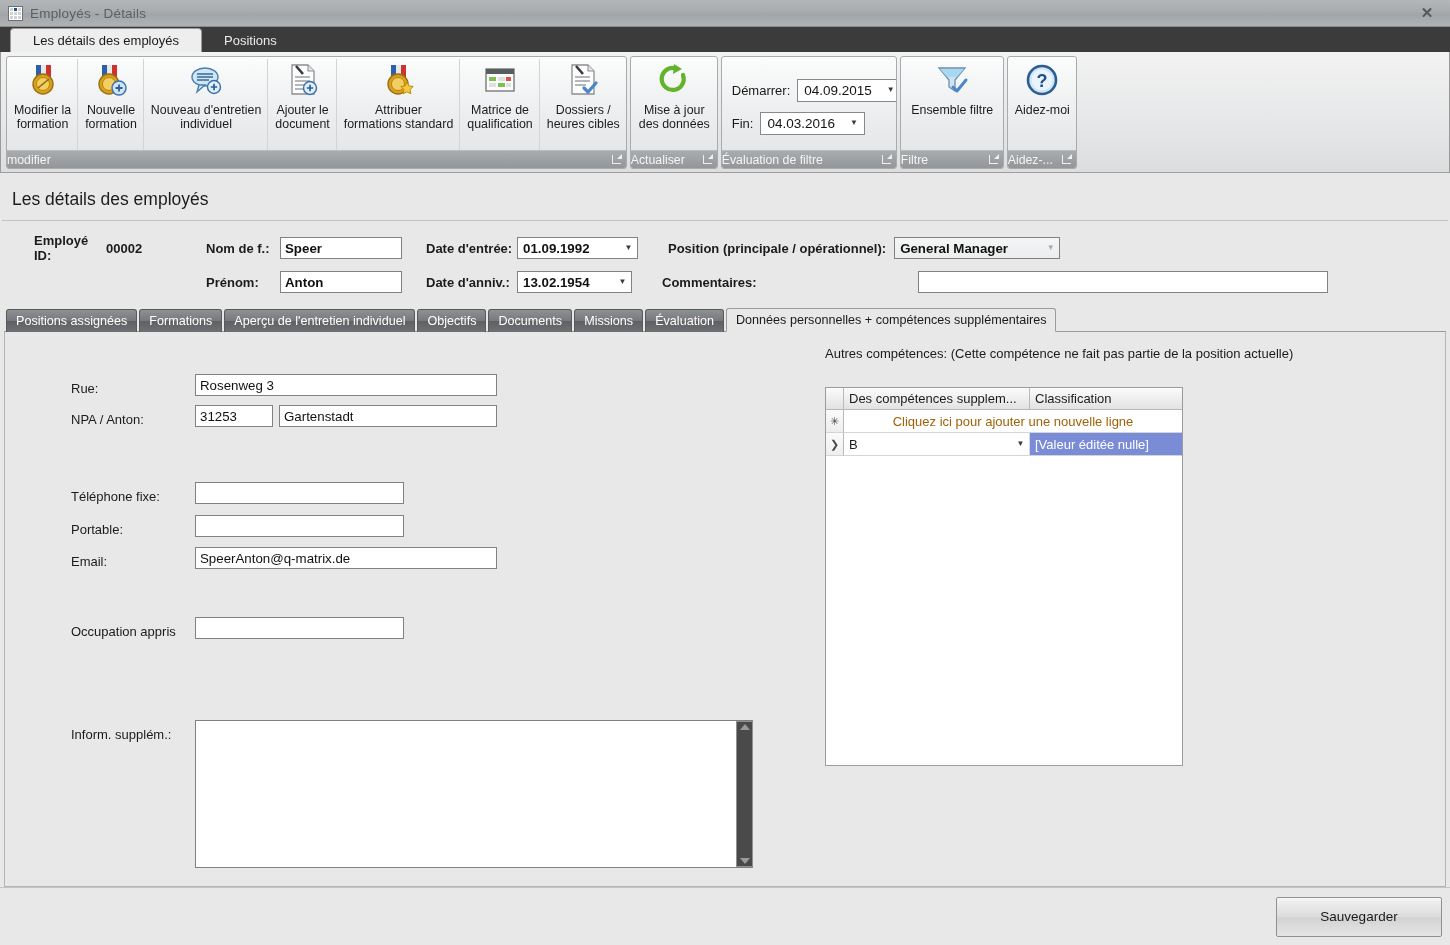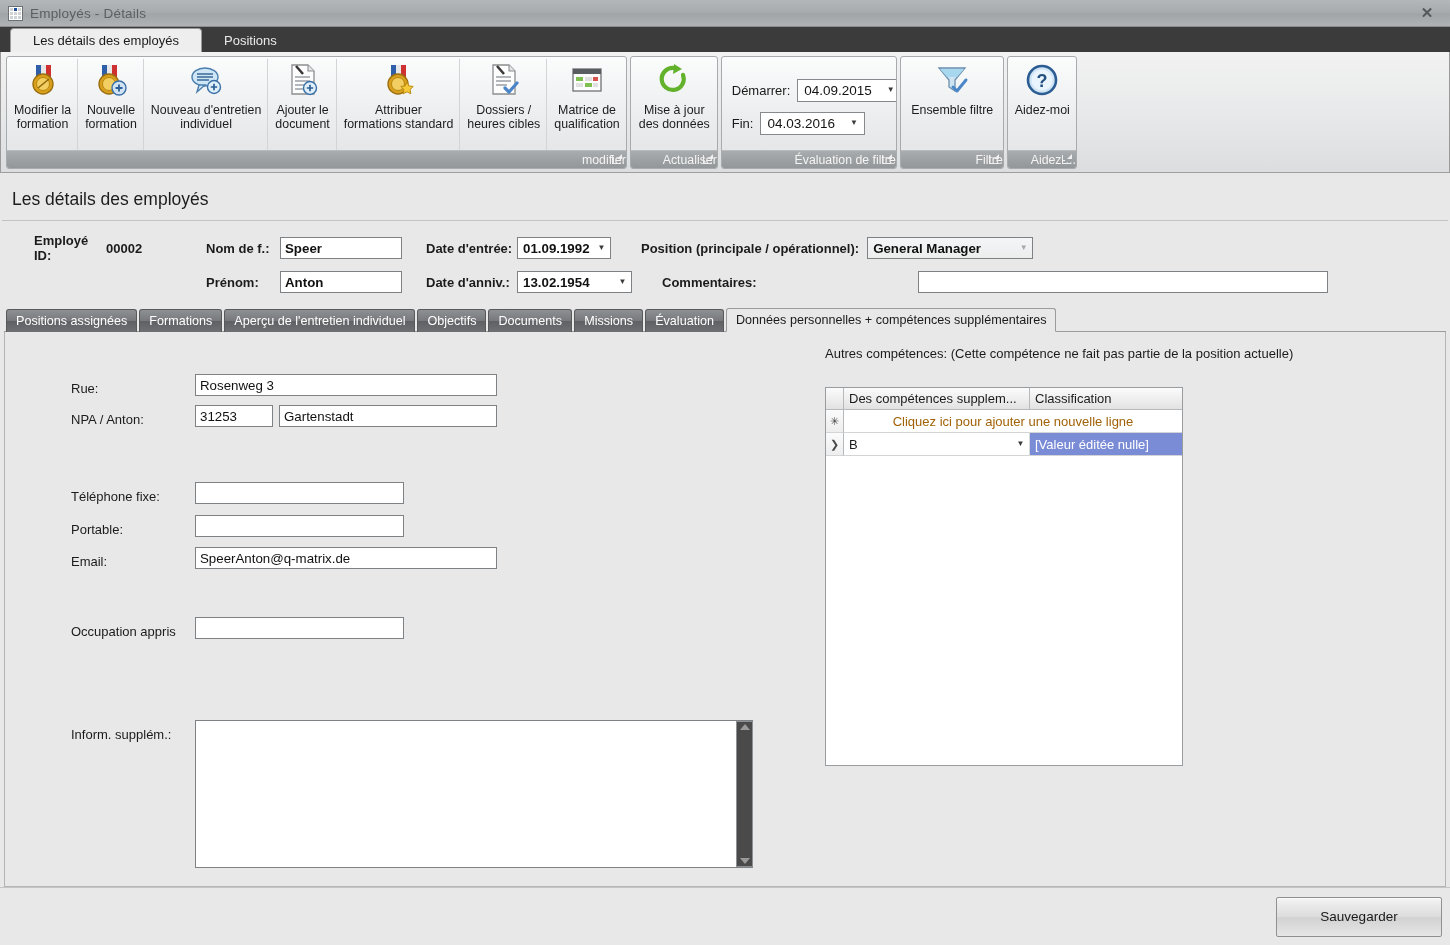--- a/index.html
+++ b/index.html
@@ -132,21 +132,21 @@
     line-height: 14px;
     color: #1c1c1c;
     white-space: pre-line;
   }
   .rgroup-title {
     height: 18px;
     background: linear-gradient(to bottom, #a9acae 0%, #9ea1a3 50%, #949799 100%);
     border-top: 1px solid #b9bcbe;
     color: #f4f4f4;
     font-size: 12.3px;
-    display: flex; align-items: center; justify-content: flex-end;
+    display: flex; align-items: center; justify-content: flex-start;
     position: relative;
   }
   .dlg-launcher {
     position: absolute; right: 4px; top: 3px;
     width: 11px; height: 11px;
     color: #e8e8e8; font-size: 9px;
     line-height: 11px; text-align: center;
   }
   .dlg-launcher:after {
     content: "";
@@ -504,48 +504,48 @@
             </svg>
           </div>
           <div class="lbl">Attribuer
 formations standard</div>
         </div>
 
 
         <div class="rbtn">
           <div class="ico">
             <svg viewBox="0 0 34 34">
-              <path d="M6 2 H22 L28 8 V31 H6 Z" fill="#fdfdfd" stroke="#8a8d8f" stroke-width="1.3"></path>
-              <path d="M22 2 V8 H28" fill="#e4e4e4" stroke="#8a8d8f" stroke-width="1.1"></path>
-              <path d="M9 14 H24 M9 18 H24 M9 22 H20" stroke="#9aa0a6" stroke-width="1.3"></path>
-              <path d="M10 3 L17 11" stroke="#3a3a3a" stroke-width="2.5"></path>
-              <path d="M18 25 l4 4 8-9" stroke="#4a86c8" stroke-width="3.2" fill="none" stroke-linecap="round" stroke-linejoin="round"></path>
-            </svg>
-          </div>
-          <div class="lbl">Dossiers /
-heures cibles</div>
-        </div>
-
-        <div class="rbtn">
-          <div class="ico">
-            <svg viewBox="0 0 34 34">
               <rect x="3" y="6" width="28" height="22" fill="#fcfcfc" stroke="#6e7174" stroke-width="1.3"></rect>
               <rect x="3" y="6" width="28" height="5" fill="#5a5d60"></rect>
               <rect x="6" y="14" width="7" height="4" fill="#7fbf4f"></rect>
               <rect x="15" y="14" width="7" height="4" fill="#e0e0e0"></rect>
               <rect x="23" y="14" width="5" height="4" fill="#d9534f"></rect>
               <rect x="6" y="20" width="7" height="4" fill="#e0e0e0"></rect>
               <rect x="15" y="20" width="7" height="4" fill="#7fbf4f"></rect>
               <rect x="23" y="20" width="5" height="4" fill="#e0e0e0"></rect>
             </svg>
           </div>
           <div class="lbl">Matrice de
 qualification</div>
         </div>
 
+        <div class="rbtn">
+          <div class="ico">
+            <svg viewBox="0 0 34 34">
+              <path d="M6 2 H22 L28 8 V31 H6 Z" fill="#fdfdfd" stroke="#8a8d8f" stroke-width="1.3"></path>
+              <path d="M22 2 V8 H28" fill="#e4e4e4" stroke="#8a8d8f" stroke-width="1.1"></path>
+              <path d="M9 14 H24 M9 18 H24 M9 22 H20" stroke="#9aa0a6" stroke-width="1.3"></path>
+              <path d="M10 3 L17 11" stroke="#3a3a3a" stroke-width="2.5"></path>
+              <path d="M18 25 l4 4 8-9" stroke="#4a86c8" stroke-width="3.2" fill="none" stroke-linecap="round" stroke-linejoin="round"></path>
+            </svg>
+          </div>
+          <div class="lbl">Dossiers /
+heures cibles</div>
+        </div>
+
       </div>
       <div class="rgroup-title">
         <span>modifier</span>
         <span class="dlg-launcher"></span>
       </div>
     </div>
 
     <div class="rgroup">
       <div class="rgroup-items">
         <div class="rbtn" style="min-width:86px">
@@ -636,21 +636,21 @@
     <div class="fieldzone">
 
       <div class="frow">
         <span class="flabel" style="width:72px">Employé ID:</span>
         <span class="flabel" style="width:100px">00002</span>
 
         <span class="flabel" style="width:74px">Nom de f.:</span>
         <span class="txtbox" style="width:122px">Speer</span>
 
         <span class="flabel" style="width:91px; margin-left:24px">Date d'entrée:</span>
-        <span class="combo" style="width:94px">
+        <span class="combo" style="width:121px">
           <span>01.09.1992</span>
           <span class="combo-arrow">▼</span>
         </span>
 
         <span class="flabel" style="margin-left:30px">Position (principale / opérationnel):</span>
         <span class="combo disabled" style="width:166px; margin-left:8px">
           <span>General Manager</span>
           <span class="combo-arrow">▼</span>
         </span>
       </div>

